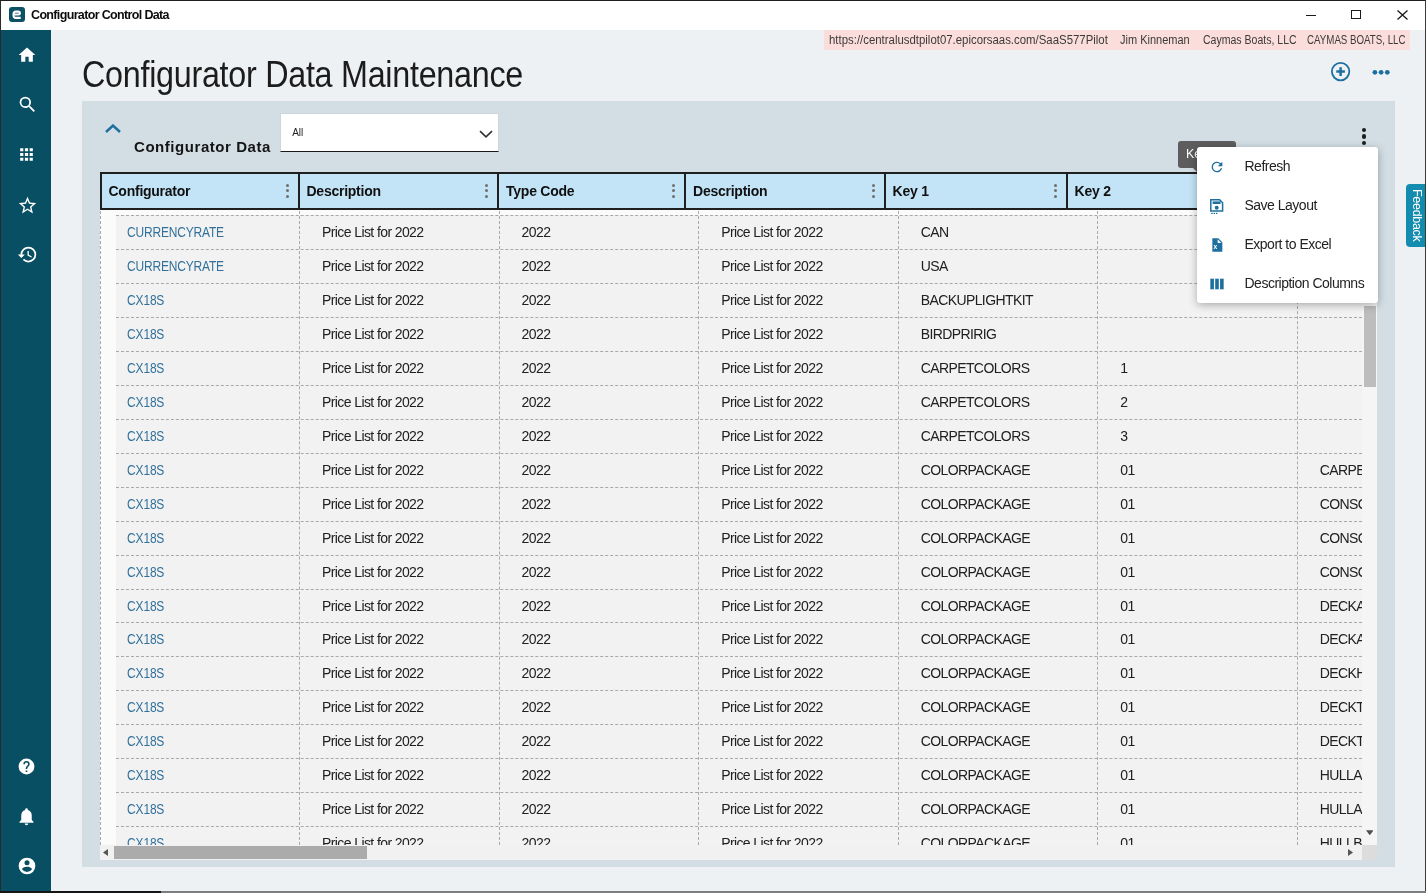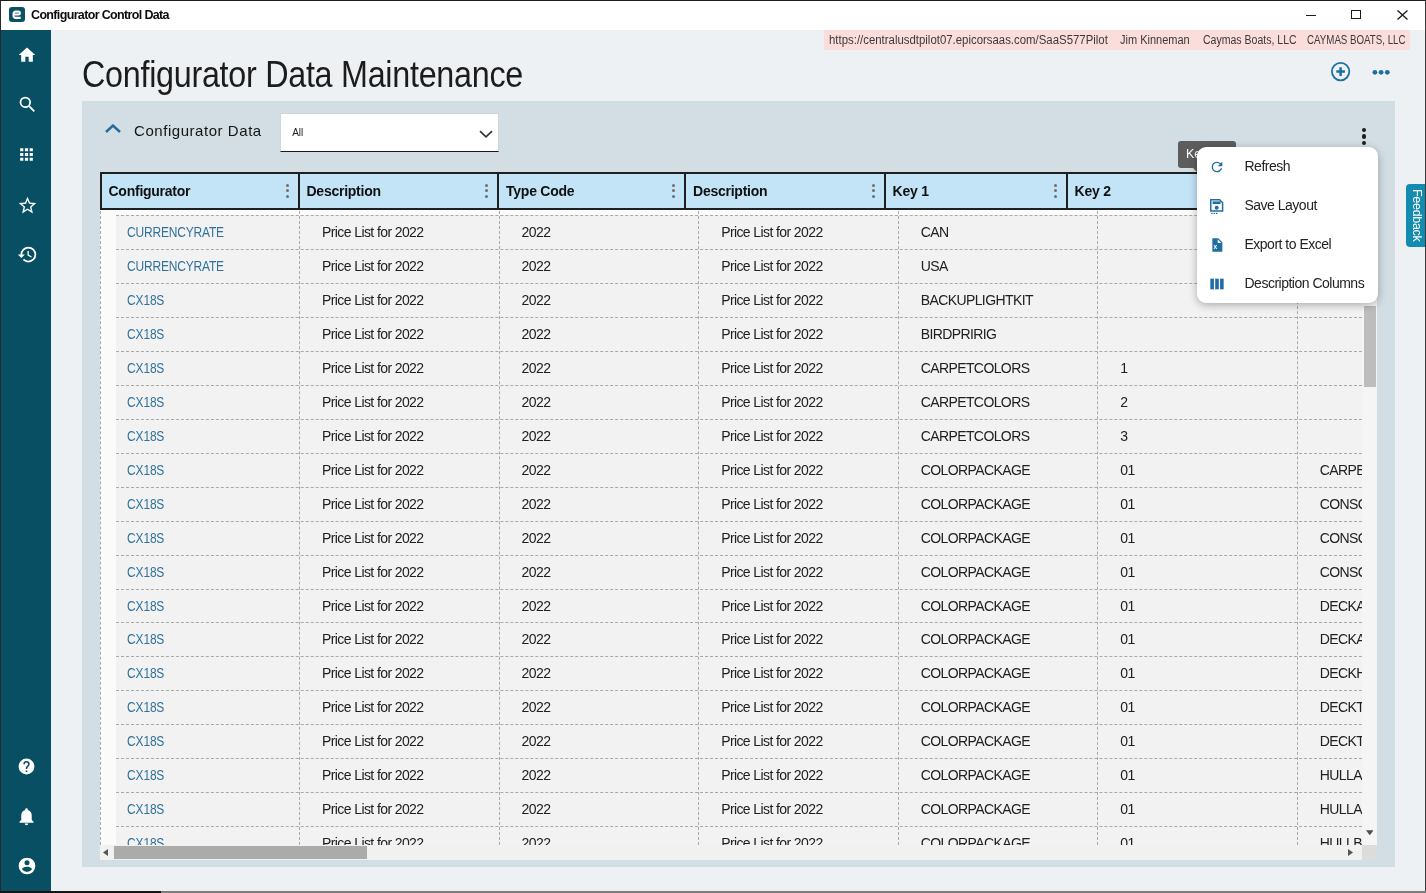--- a/index.html
+++ b/index.html
@@ -19,21 +19,21 @@
 #sidebar { left:1px; top:30px; width:50px; height:861px; background:#084f63; }
 #sidebar svg { position:absolute; left:16px; }
 
 
 #urlbar { left:824px; top:30px; width:586px; height:20px; background:#fbdedb; }
 .useg { position:absolute; top:30px; height:20px; line-height:21px; font-size:12.5px; color:#3a3a3a; white-space:pre; }
 #heading { left:81.5px; top:54px; font-size:36px; letter-spacing:-0.3px; color:#1c1c1c; font-weight:400; transform:scaleX(0.897); transform-origin:0 0; white-space:nowrap; }
 
 
 #panel { left:82px; top:101px; width:1312.6px; height:765.6px; background:#d2dee4; }
-#paneltitle { left:134px; top:122px; font-size:15px; font-weight:400; letter-spacing:0.55px; color:#141414; }
+#paneltitle { left:134px; top:138px; font-size:15px; font-weight:700; letter-spacing:0.55px; color:#141414; }
 #selectbox { left:280.2px; top:112.8px; width:219.2px; height:39.6px; background:#fff; border:1px solid #ccd6db; border-bottom:1.5px solid #1a1a1a; }
 #selectbox span { position:absolute; left:11px; top:0; height:37px; line-height:38px; font-size:10px; color:#222; }
 
 
 #ghead { left:99.5px; top:171.5px; width:1262.5px; height:38px; background:#c3e3f6; border:2px solid #1f1f1f; display:flex; }
 #ghead .hc { height:100%; border-right:2px solid #1f1f1f; position:relative; line-height:34px; font-size:14px; font-weight:700; letter-spacing:-0.25px; color:#101010; padding-left:7px; overflow:hidden; }
 #ghead .hc:last-child { border-right:none; }
 #gbody { left:99.5px; top:209.5px; width:1262.5px; height:635.5px; background:#fbfbfb; overflow:hidden; }
 #rows { position:absolute; left:0; top:5.7px; width:100%;padding-left:16px; }
 .row { height:33.95px; border-top:1px dashed #a9a9a9; background:#f2f2f2; display:flex; }
@@ -50,21 +50,21 @@
 
 
 #feedback { left:1406px; top:183.7px; width:20px; height:63px; background:#148cb0; border-radius:4px 0 0 4px; z-index:40; }
 #feedback span { position:absolute; left:3.5px; top:0; writing-mode:vertical-rl; font-size:12.5px; color:#fff; height:63px; text-align:center; letter-spacing:-0.3px; }
 
 
 #tooltip { left:1178px; top:141px; width:58px; height:27px; background:#5d5d5d; border-radius:3px; z-index:45; color:#fff; font-size:12.5px; line-height:27px; padding-left:8px; }
 #tooltip:after { content:""; position:absolute; left:14px; top:26px; border:7px solid transparent; border-top-color:#5d5d5d; border-bottom:none; }
 
 
-#menu { left:1197px; top:147px; width:181px; height:156px; background:#fff; border-radius:9px; box-shadow:0 2px 8px rgba(0,0,0,0.3); z-index:50; }
+#menu { left:1197px; top:147px; width:181px; height:156px; background:#fff; border-radius:3px; box-shadow:0 2px 8px rgba(0,0,0,0.3); z-index:50; }
 .mi { position:absolute; left:0; width:100%; height:39px; }
 .mi svg { position:absolute; left:12px; top:11.5px; }
 .mi span { position:absolute; left:47.5px; top:0; line-height:39px; font-size:14px; letter-spacing:-0.5px; color:#232323; }
 
 
 .kb { position:absolute; right:9px; top:50%; margin-top:-7px; width:3px; height:14px; }
 .kb i { display:block; width:3px; height:3px; border-radius:50%; background:#6e6e6e; margin-bottom:2.5px; }
 </style>
 </head>
 <body>

